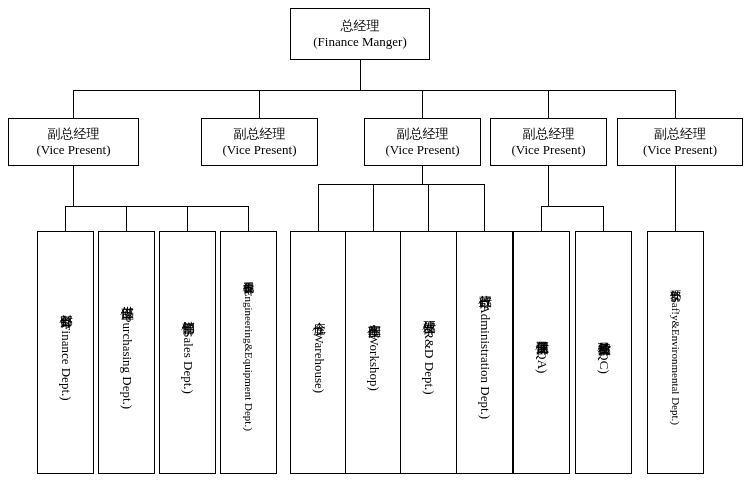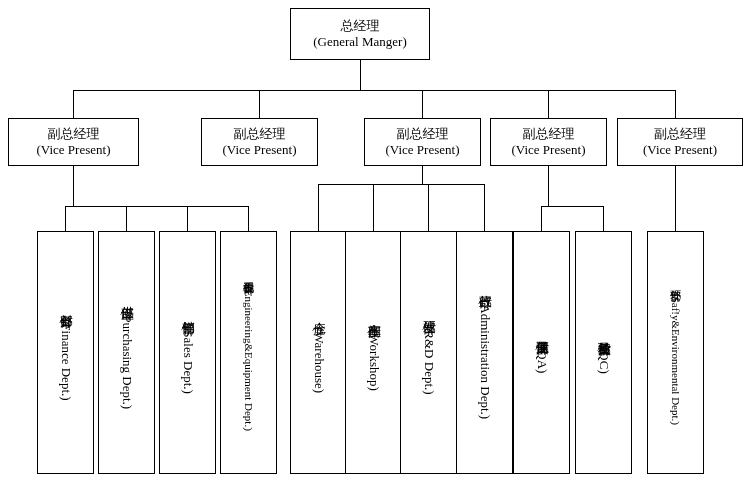--- a/index.html
+++ b/index.html
@@ -69,21 +69,21 @@
   .vline { width: 1px; }
 </style>
 </head>
 <body>
 
 <div id="chart">
 
   <div class="box" style="left:290px; top:8px; width:140px; height:52px;">
     <span class="lines">
       <span class="l1">总经理</span>
-      <span class="l2">(General Manger)</span>
+      <span class="l2">(Finance Manger)</span>
     </span>
   </div>
 
   <div class="line vline" style="left:360px; top:60px; width:1px; height:30px;"></div>
 
   <div class="line hline" style="left:73px; top:90px; width:602px; height:1px;"></div>
 
   <div class="line vline" style="left:73px; top:90px; width:1px; height:28px;"></div>
   <div class="line vline" style="left:259px; top:90px; width:1px; height:28px;"></div>
   <div class="line vline" style="left:422px; top:90px; width:1px; height:28px;"></div>

